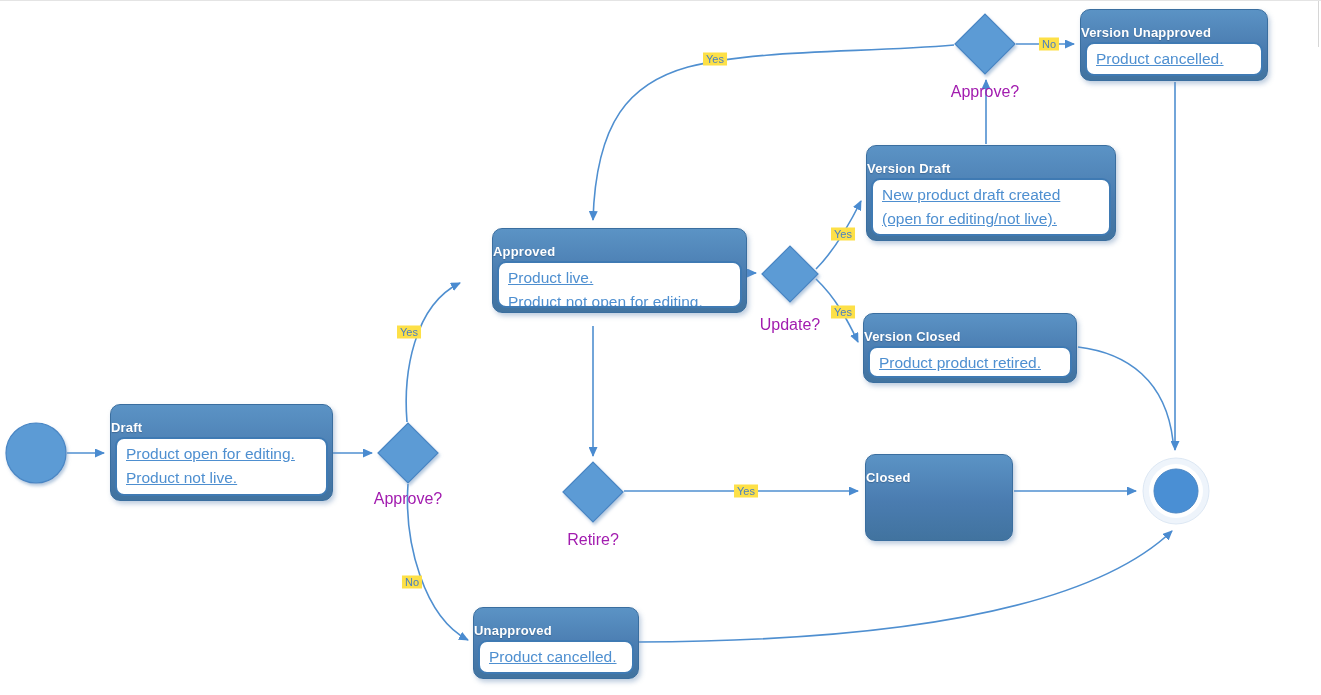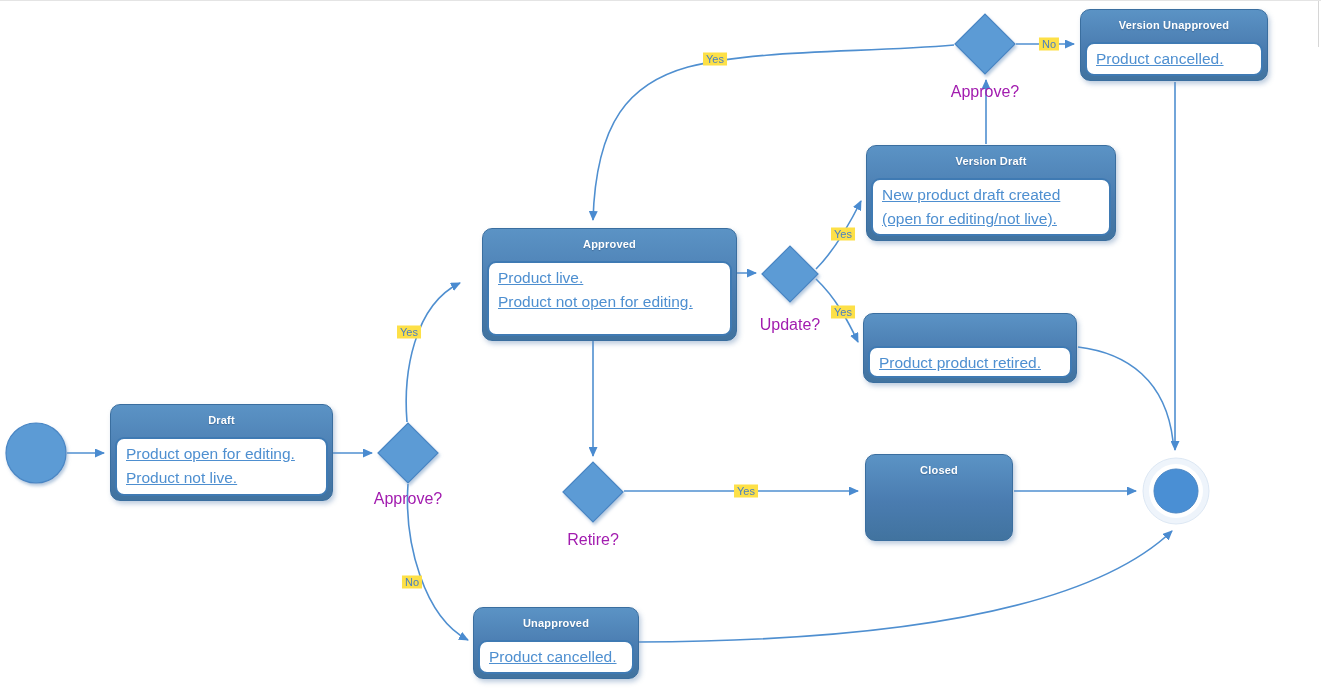--- a/index.html
+++ b/index.html
@@ -13,24 +13,24 @@
 
   
   .state{
     position:absolute;border-radius:10px;
     background:linear-gradient(180deg,#5b93c5 0%,#4a7cb0 55%,#41739f 100%);
     border:1px solid #3a6e9f;
     box-shadow:2px 3px 5px rgba(110,145,185,.45);
     box-sizing:border-box;
   }
   .state-title{
-    height:32px;line-height:31px;text-align:center;color:#ffffff;
-    font-size:11px;font-weight:bold;letter-spacing:.2px;
+    height:32px;line-height:31px;text-align:left;color:#ffffff;
+    font-size:13px;font-weight:bold;letter-spacing:.2px;
     text-shadow:0 1px 1px rgba(40,70,110,.45);
-    white-space:nowrap;overflow:hidden;
+    white-space:nowrap;overflow:hidden;margin-top:7px;
   }
   .state-body{
     position:absolute;left:4px;right:4px;bottom:4px;top:32px;
     background:#ffffff;border:2px solid #3f7ab3;border-radius:9px;
     padding:3px 9px 0 9px;box-sizing:border-box;
     color:#4e8fd0;font-size:15.5px;line-height:24px;
     overflow:hidden;white-space:nowrap;text-decoration:underline;
   }
   
   .dlabel{
@@ -97,21 +97,21 @@
   </svg>
 
   <div class="state" style="left:110px;top:403px;width:223px;height:97px">
     <div class="state-title">Draft</div>
     <div class="state-body">
       <div>Product open for editing.</div>
       <div>Product not live.</div>
     </div>
   </div>
 
-  <div class="state" style="left:482px;top:227px;width:255px;height:113px">
+  <div class="state" style="left:492px;top:227px;width:255px;height:85px">
     <div class="state-title">Approved</div>
     <div class="state-body">
       <div>Product live.</div>
       <div>Product not open for editing.</div>
     </div>
   </div>
 
   <div class="state" style="left:866px;top:144px;width:250px;height:96px">
     <div class="state-title">Version Draft</div>
     <div class="state-body">
@@ -121,20 +121,21 @@
   </div>
 
   <div class="state" style="left:1080px;top:8px;width:188px;height:72px">
     <div class="state-title">Version Unapproved</div>
     <div class="state-body">
       <div>Product cancelled.</div>
     </div>
   </div>
 
   <div class="state" style="left:863px;top:312px;width:214px;height:70px">
+    <div class="state-title">Version Closed</div>
     <div class="state-body">
       <div>Product product retired.</div>
     </div>
   </div>
 
   <div class="state" style="left:865px;top:453px;width:148px;height:87px">
     <div class="state-title">Closed</div>
   </div>
 
   <div class="state" style="left:473px;top:606px;width:166px;height:72px">

